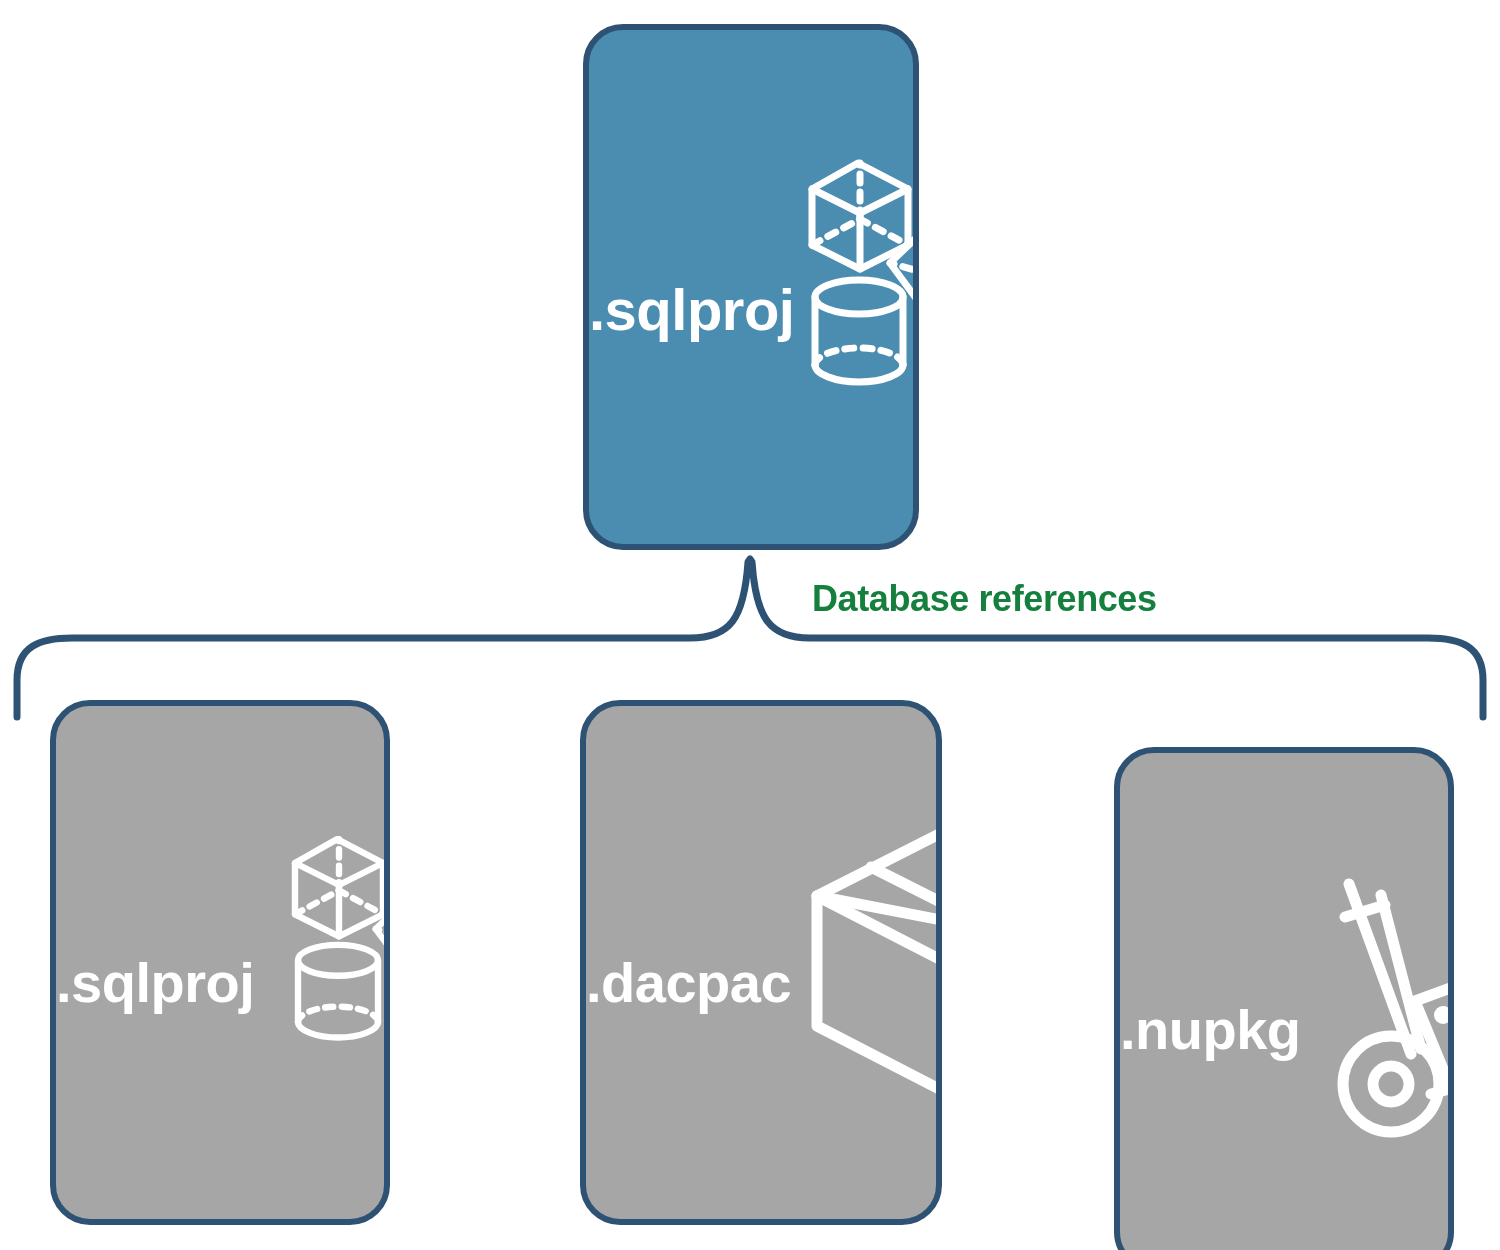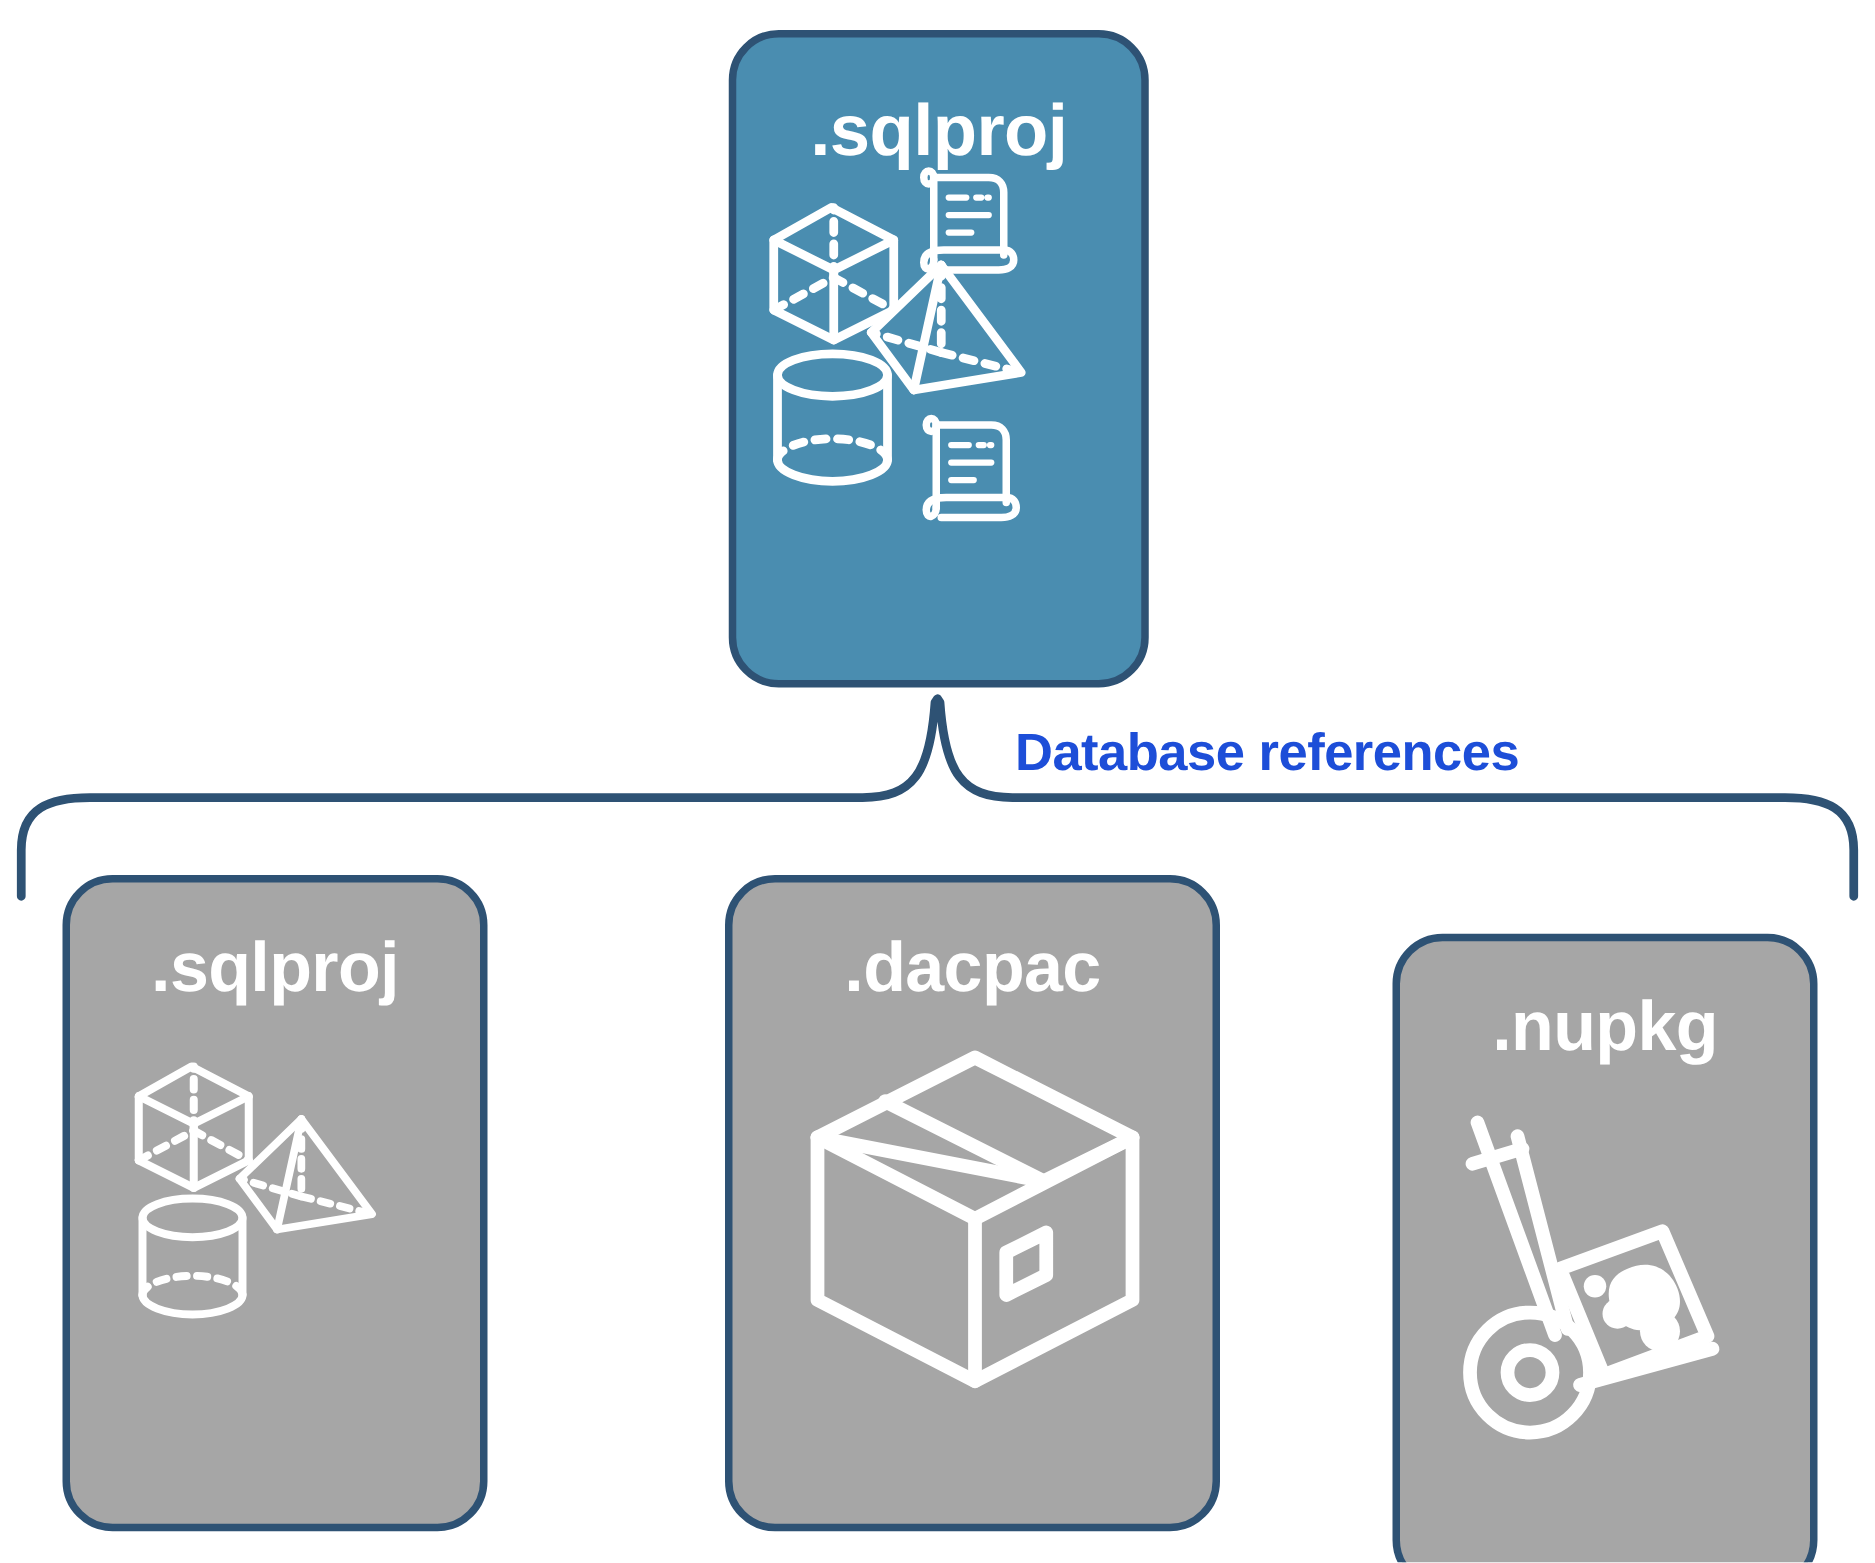--- a/index.html
+++ b/index.html
@@ -19,21 +19,21 @@
     overflow: hidden;
   }
 
   
   .card {
     position: absolute;
     box-sizing: border-box;
     border: 6px solid #2E5274;
     border-radius: 40px;
     display: flex;
-    flex-direction: column;
+    flex-direction: row;
     align-items: center;
     overflow: hidden;
     text-align: center;
   }
   .card.blue   { background: #4A8DB0; }
   .card.gray   { background: #A6A6A6; }
 
   .card-title {
     color: #ffffff;
     font-weight: bold;
@@ -56,21 +56,21 @@
   }
   #card-root .icon-area {
     position: relative;
     width: 300px;
     height: 300px;
     margin-top: 12px;
   }
 
   
   #card-sqlproj { left: 50px;   top: 700px; width: 340px; height: 525px; }
-  #card-dacpac  { left: 580px;  top: 700px; width: 396px; height: 525px; }
+  #card-dacpac  { left: 580px;  top: 700px; width: 362px; height: 525px; }
   #card-nupkg   { left: 1114px; top: 700px; width: 340px; height: 525px; margin-top: 47px; }
 
   .card.gray .card-title {
     font-size: 56px;
     margin-top: 40px;
   }
   .card.gray .icon-area {
     position: relative;
     width: 300px;
     height: 340px;
@@ -86,22 +86,22 @@
     top: 545px;
     width: 1500px;
     height: 190px;
   }
 
   
   #brace-label {
     position: absolute;
     left: 812px;
     top: 578px;
-    color: #1d4ed8;
-    font-size: 42px;
+    color: #15803d;
+    font-size: 36px;
     font-weight: bold;
     letter-spacing: -0.4px;
     white-space: nowrap;
     user-select: none;
   }
 </style>
 </head>
 <body>
 
 <div id="canvas">

